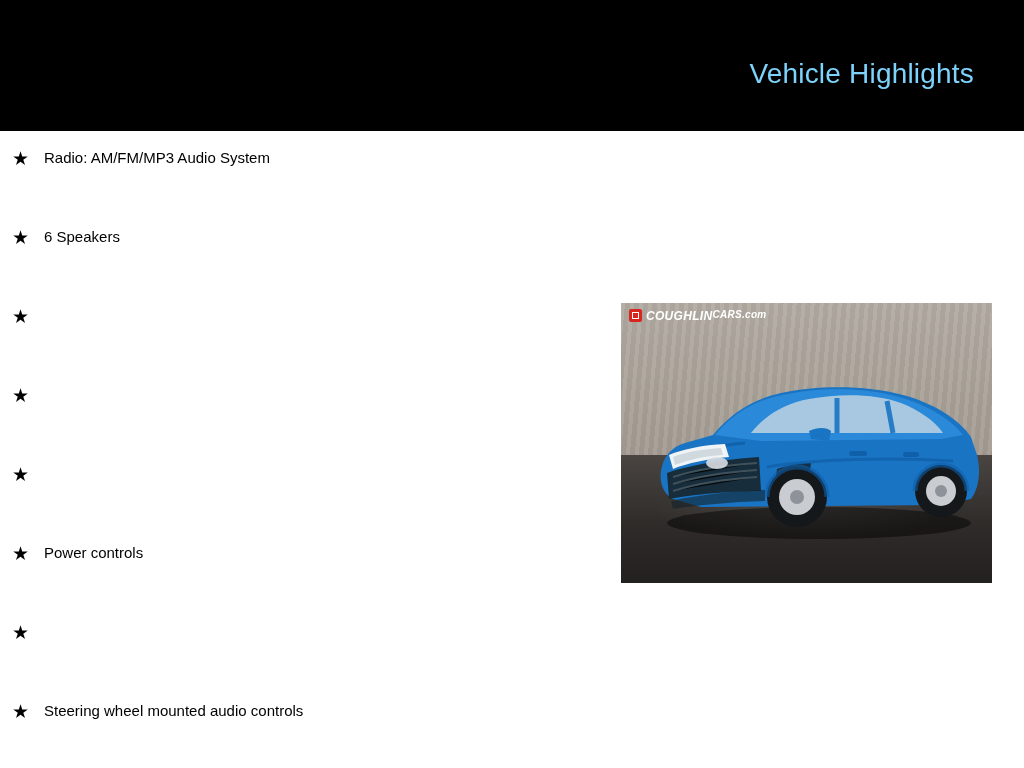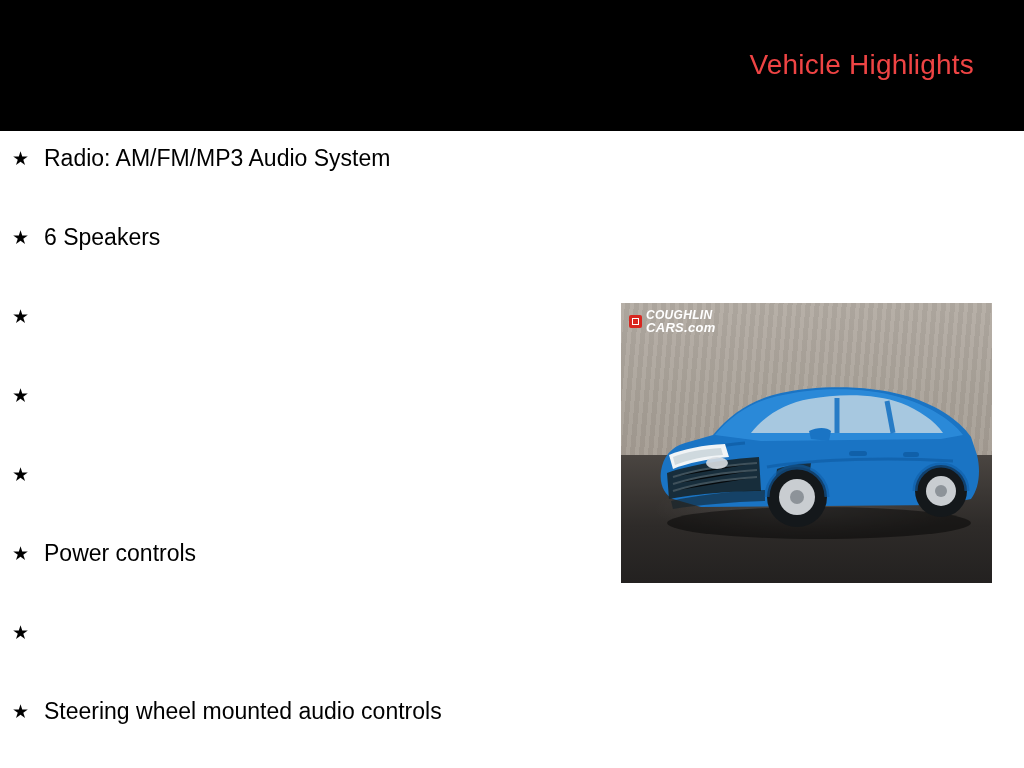--- a/index.html
+++ b/index.html
@@ -21,22 +21,22 @@
     left: 0;
     top: 0;
     width: 1024px;
     height: 131px;
     background: #000000;
     box-sizing: border-box;
   }
   .header-title {
     position: absolute;
     right: 50px;
-    top: 48px;
-    color: #ef4444;
+    top: 57px;
+    color: #7dd3fc;
     font-size: 28px;
     line-height: 34px;
     letter-spacing: 0.2px;
     white-space: nowrap;
   }
 
   
   .content {
     position: absolute;
     left: 0;
@@ -66,21 +66,21 @@
   }
   .bullet-star {
     position: absolute;
     left: 12px;
     top: 1px;
     font-size: 19px;
     line-height: 28px;
     color: #000000;
   }
   .feature-label {
-    font-size: 23px;
+    font-size: 15px;
     line-height: 28px;
     color: #000000;
     white-space: nowrap;
   }
 
   
   .vehicle-photo {
     position: absolute;
     left: 621px;
     top: 172px;
@@ -140,36 +140,36 @@
   .wm-badge:after {
     content: "";
     position: absolute;
     left: 3px; top: 3px;
     width: 7px; height: 7px;
     border: 1.5px solid #ffffff;
     box-sizing: border-box;
   }
   .wm-text {
     display: flex;
-    flex-direction: column;
+    flex-direction: row;
     line-height: 1;
   }
   .wm-line1 {
     font-family: "Liberation Sans", sans-serif;
     font-weight: bold;
     font-style: italic;
     font-size: 12px;
     color: #ffffff;
     letter-spacing: 0.3px;
   }
   .wm-line2 {
     font-family: "Liberation Sans", sans-serif;
     font-weight: bold;
     font-style: italic;
-    font-size: 13px;
+    font-size: 10px;
     color: #ffffff;
     letter-spacing: 0.3px;
   }
 
   
   .car {
     position: absolute;
     left: 20px;
     top: 48px;
     width: 340px;

